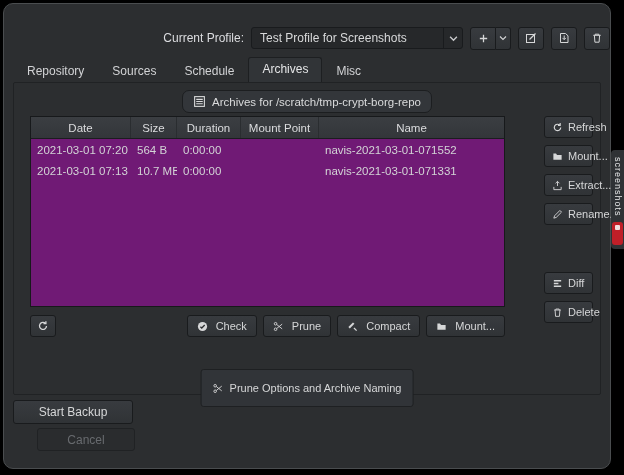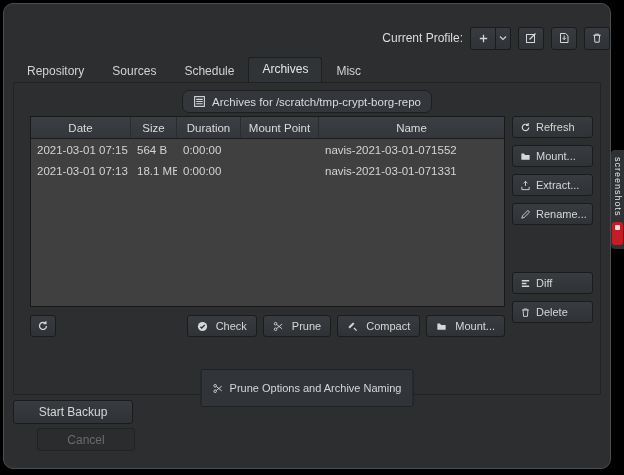--- a/index.html
+++ b/index.html
@@ -38,34 +38,34 @@
     height:24px;line-height:23px;position:relative;z-index:2;color:#e4e5e6;}
   
   .frame{position:absolute;top:78px;left:9px;right:9px;height:313px;
     border:1px solid #202224;border-radius:2px;box-sizing:border-box;}
   .archives-tab{position:absolute;top:7px;left:50%;transform:translateX(-50%);
     height:21px;display:flex;align-items:center;gap:6px;padding:0 10px;
     background:#33363a;border:1px solid #1c1e20;border-radius:7px;
     font-size:11.5px;color:#dadbdc;white-space:nowrap;}
   
   .table{position:absolute;left:16px;top:33px;right:95px;height:191px;
-    border:1px solid #17191b;background:#404040;box-sizing:border-box;overflow:hidden;
+    border:1px solid #17191b;background:#701a75;box-sizing:border-box;overflow:hidden;
     --cols:100px 46px 64px 78px 1fr;}
   .thead{display:grid;grid-template-columns:var(--cols);height:21px;
     background:linear-gradient(#3b3e42,#33363a);border-bottom:1px solid #1b1d1f;}
   .th{display:flex;align-items:center;justify-content:center;font-size:11.5px;
     color:#dbdcde;border-right:1px solid #2a2d30;overflow:hidden;white-space:nowrap;cursor:default;}
   .th:last-child{border-right:none;}
   .trow{display:grid;grid-template-columns:var(--cols);height:21px;
     align-items:center;font-size:11.5px;color:#d3d4d6;cursor:default;}
   .td{padding:0 6px;white-space:nowrap;overflow:hidden;}
   
   .side-col{position:absolute;top:33px;right:7px;width:81px;display:flex;
     flex-direction:column;gap:7px;}
-  .side-btn{height:22px;font-size:11px;gap:5px;justify-content:flex-start;padding:0 7px;}
+  .side-btn{height:22px;font-size:11px;gap:5px;justify-content:flex-start;padding:0 7px;margin-left:32px;}
   .side-btn.spaced{margin-top:40px;}
   .icon{display:inline-flex;align-items:center;justify-content:center;flex:0 0 auto;}
   .icon svg{display:block;}
   
   .mini-refresh{position:absolute;left:16px;top:232px;width:26px;height:22px;}
   .bottom-group{position:absolute;top:232px;right:95px;display:flex;gap:6px;}
   .bottom-group .btn{height:22px;font-size:11px;gap:8px;padding:0 9px;}
   
   .prune-bar{position:absolute;top:286px;left:50%;transform:translateX(-50%);
     height:20px;display:flex;align-items:center;gap:6px;padding:8px 11px;
@@ -85,20 +85,28 @@
     display:flex;align-items:flex-start;justify-content:center;}
   .edge-icon i{display:block;width:5px;height:5px;background:#f2dede;border-radius:1px;margin-top:3px;}
 </style>
 </head>
 <body>
 
 <div class="window">
 
   <div class="profile-row">
     <span class="profile-label">Current Profile:</span>
+    <div class="combo">
+      <span class="combo-value">Test Profile for Screenshots</span>
+      <span class="combo-arrow">
+        <svg width="9" height="9" viewBox="0 0 8 8">
+            <path d="M1 2.5 L4 5.5 L7 2.5" fill="none" stroke="currentColor" stroke-width="1.2"></path>
+          </svg>
+      </span>
+    </div>
     <div class="split">
       <div class="btn main">
         <span class="icon">
           <svg width="11" height="11" viewBox="0 0 12 12">
               <path d="M6 2v8M2 6h8" stroke="currentColor" stroke-width="1.4" fill="none"></path>
             </svg>
         </span>
       </div>
       <div class="btn arr">
         <span class="icon">
@@ -155,29 +163,29 @@
 
     <div class="table">
       <div class="thead">
         <div class="th">Date</div>
         <div class="th">Size</div>
         <div class="th">Duration</div>
         <div class="th">Mount Point</div>
         <div class="th">Name</div>
       </div>
       <div class="trow">
-        <div class="td">2021-03-01 07:15</div>
+        <div class="td">2021-03-01 07:20</div>
         <div class="td">564 B</div>
         <div class="td">0:00:00</div>
         <div class="td"></div>
         <div class="td">navis-2021-03-01-071552</div>
       </div>
       <div class="trow">
         <div class="td">2021-03-01 07:13</div>
-        <div class="td">18.1 MB</div>
+        <div class="td">10.7 MB</div>
         <div class="td">0:00:00</div>
         <div class="td"></div>
         <div class="td">navis-2021-03-01-071331</div>
       </div>
     </div>
 
     <div class="side-col">
       <div class="btn side-btn">
         <span class="icon">
           <svg width="11" height="11" viewBox="0 0 12 12">

